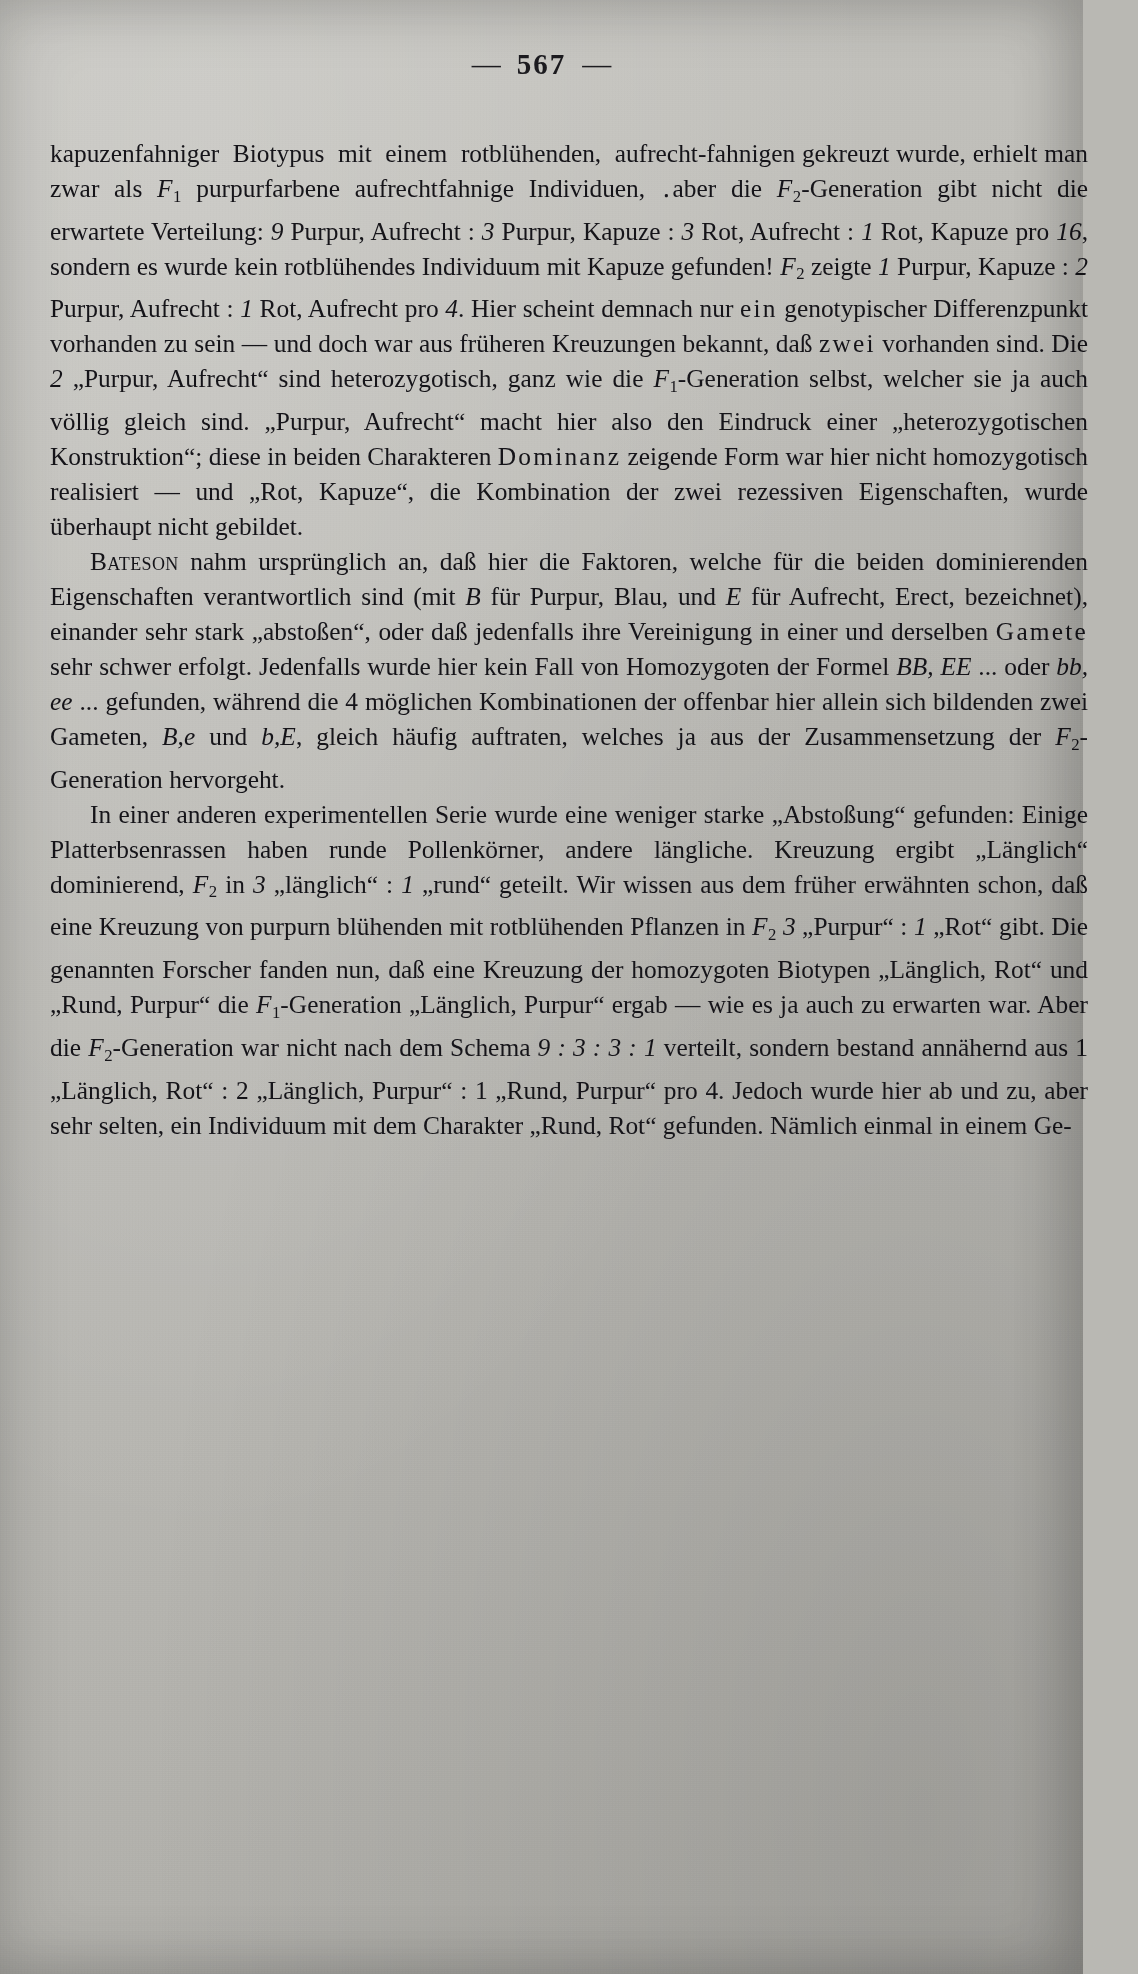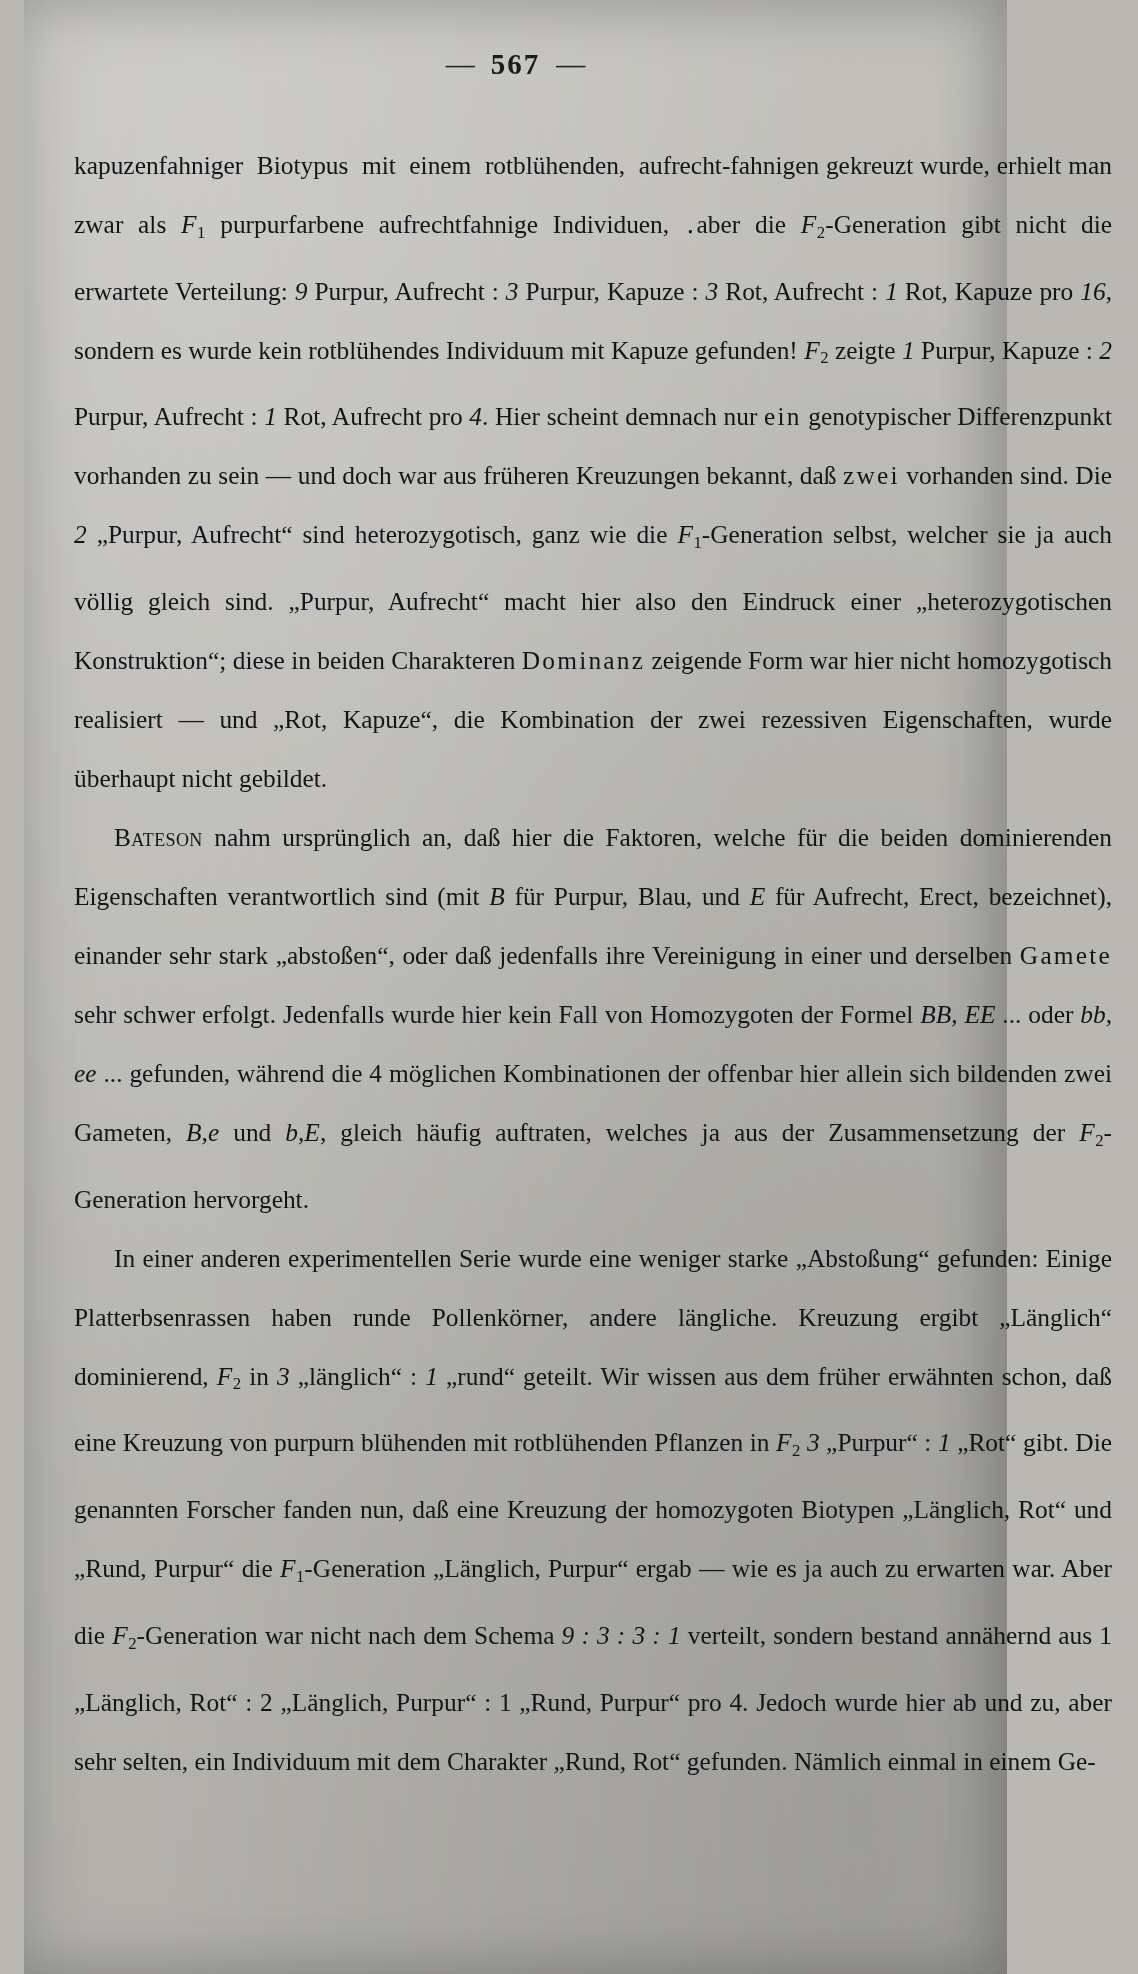--- a/index.html
+++ b/index.html
@@ -9,27 +9,26 @@
   }
   body {
     width: 1138px;
     height: 1974px;
     overflow: hidden;
     font-family: "Liberation Serif", serif;
     color: #17161a;
   }
   .page {
     position: relative;
-    width: 983px;
+    width: 1083px;
     height: 1974px;
     background:
       radial-gradient(ellipse at 18% 8%, rgba(255,255,255,0.16), rgba(255,255,255,0) 55%),
       radial-gradient(ellipse at 85% 92%, rgba(0,0,0,0.10), rgba(0,0,0,0) 60%),
       linear-gradient(160deg, #c6c5c0 0%, #bdbcb7 35%, #b5b4af 70%, #aeada8 100%);
-    margin-left: 24px;
   }
   .grain {
     position: absolute;
     inset: 0;
     pointer-events: none;
     opacity: .35;
     background-image:
       repeating-linear-gradient(0deg, rgba(0,0,0,0.025) 0px, rgba(0,0,0,0.025) 1px, rgba(255,255,255,0.02) 1px, rgba(255,255,255,0.02) 2px),
       repeating-linear-gradient(90deg, rgba(0,0,0,0.02) 0px, rgba(0,0,0,0.02) 1px, rgba(255,255,255,0.015) 1px, rgba(255,255,255,0.015) 3px);
   }
@@ -54,21 +53,21 @@
     font-weight: 400;
     letter-spacing: 0;
     padding: 0 16px;
   }
   .body-text {
     position: absolute;
     top: 136px;
     left: 50px;
     width: 1038px;
     font-size: 25.4px;
-    line-height: 59px;
+    line-height: 35px;
     text-align: justify;
     text-justify: inter-word;
     color: #141318;
   }
   .body-text p {
     margin: 0;
   }
   .body-text p.indent {
     text-indent: 40px;
   }

